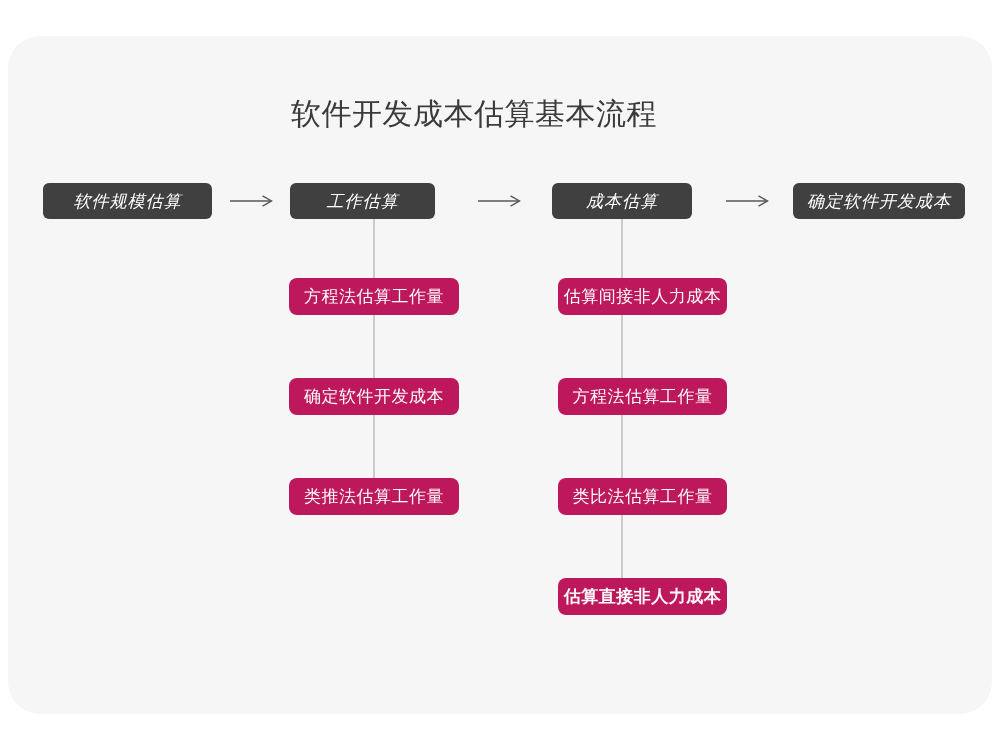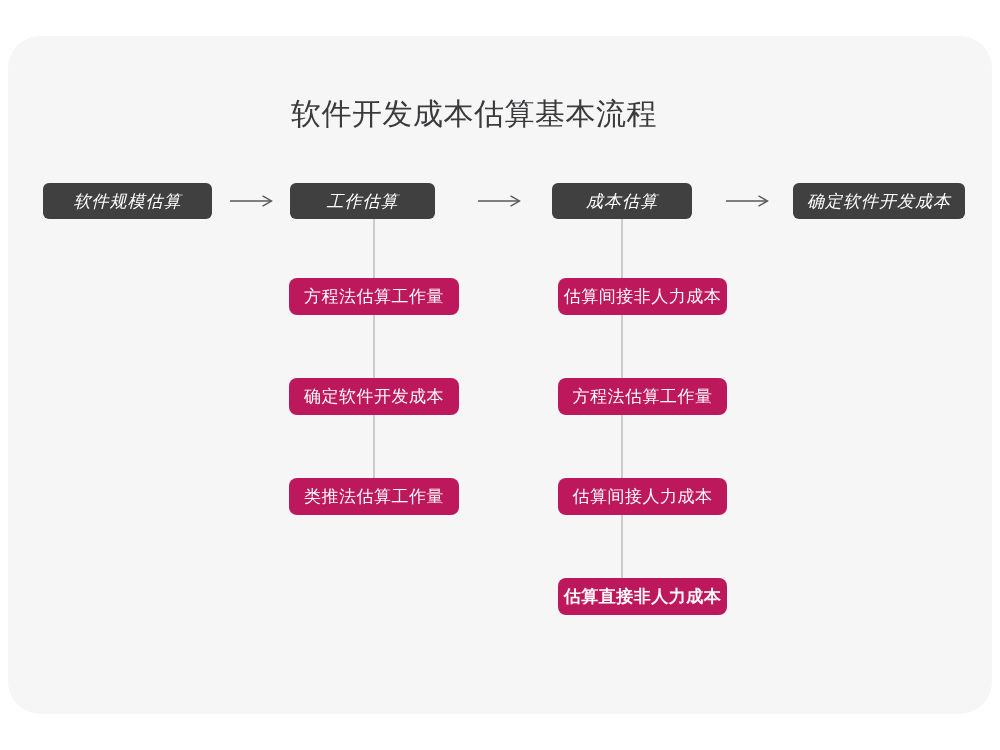--- a/index.html
+++ b/index.html
@@ -103,14 +103,14 @@
   <line x1="2" y1="8" x2="43" y2="8" stroke="#57575b" stroke-width="1.4"></line>
   <path d="M35 3.2 L43.5 8 L35 12.8" fill="none" stroke="#57575b" stroke-width="1.4" stroke-linecap="round"></path>
 </svg>
 
 <div class="sub col-work row-0">方程法估算工作量</div>
 <div class="sub col-work row-1">确定软件开发成本</div>
 <div class="sub col-work row-2">类推法估算工作量</div>
 
 <div class="sub col-cost row-0">估算间接非人力成本</div>
 <div class="sub col-cost row-1">方程法估算工作量</div>
-<div class="sub col-cost row-2">估算间接人力成本</div>
+<div class="sub col-cost row-2">类比法估算工作量</div>
 <div class="sub col-cost row-3">估算直接非人力成本</div>
 
 </body></html>

